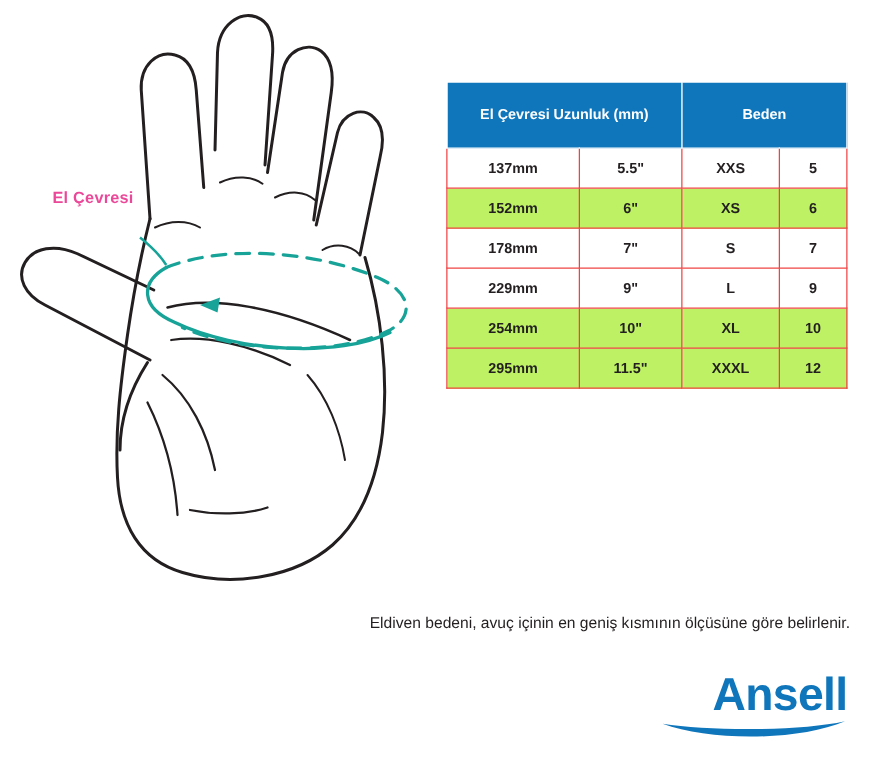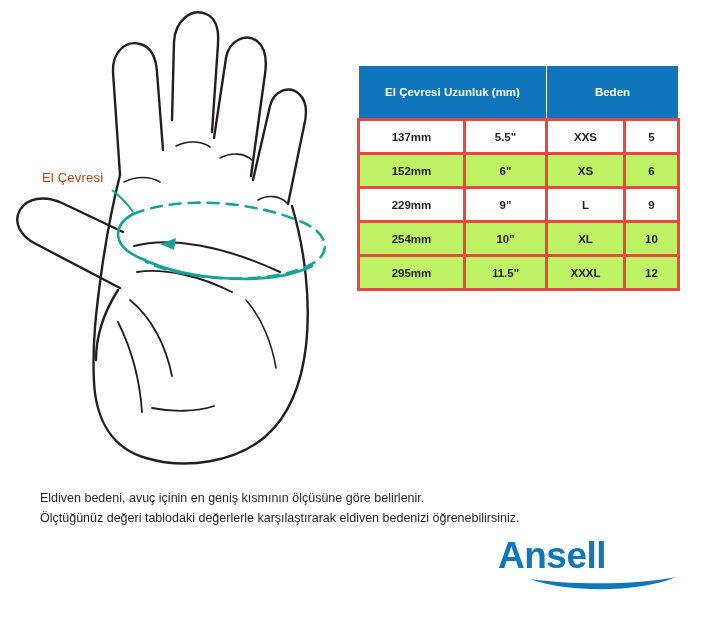--- a/index.html
+++ b/index.html
@@ -28,24 +28,24 @@
     left: 0px;
     top: 0px;
     width: 345px;
     height: 470px;
   }
   .hand-wrap svg { display: block; }
 
   .callout-label {
     position: absolute;
     left: 42px;
-    top: 170px;
+    top: 150px;
     font-size: 13px;
-    font-weight: normal;
-    color: #c2410c;
+    font-weight: bold;
+    color: #ec4899;
     letter-spacing: 0.2px;
   }
 
   
   .table-wrap {
     position: absolute;
     left: 357px;
     top: 65px;
     width: 320px;
   }
@@ -63,50 +63,51 @@
     text-align: center;
     border: 1px solid #ffffff;
     padding: 0 4px;
   }
   table.size-table td {
     height: 31px;
     text-align: center;
     font-size: 11.5px;
     font-weight: bold;
     color: #231f20;
-    border: 3px solid #ef4444;
+    border: 1px solid #ef4444;
     padding: 0;
   }
   table.size-table tr.odd td { background: #ffffff; }
   table.size-table tr.even td { background: #bef264; }
 
   .col-mm { width: 106px; }
   .col-in { width: 82px; }
   .col-size { width: 78px; }
   .col-num { width: 54px; }
 
   
   .caption {
     position: absolute;
     left: 40px;
     top: 488px;
     width: 640px;
     font-size: 12.5px;
     line-height: 20px;
     color: #231f20;
   }
-  .caption div { white-space: nowrap; }
+  .caption div { white-space: nowrap; text-align: right; }
 
   
   .logo {
     position: absolute;
     right: 28px;
     bottom: 22px;
     width: 180px;
     height: 60px;
+    text-align: right;
   }
   .logo-text {
     font-family: "Liberation Sans", sans-serif;
     font-size: 37px;
     font-weight: bold;
     color: #0f76bc;
     letter-spacing: -0.5px;
     line-height: 38px;
   }
   .logo-swoosh {
@@ -183,20 +184,26 @@
           <td>XXS</td>
           <td>5</td>
         </tr>
         <tr class="even">
           <td>152mm</td>
           <td>6"</td>
           <td>XS</td>
           <td>6</td>
         </tr>
         <tr class="odd">
+          <td>178mm</td>
+          <td>7"</td>
+          <td>S</td>
+          <td>7</td>
+        </tr>
+        <tr class="odd">
           <td>229mm</td>
           <td>9"</td>
           <td>L</td>
           <td>9</td>
         </tr>
         <tr class="even">
           <td>254mm</td>
           <td>10"</td>
           <td>XL</td>
           <td>10</td>
@@ -206,21 +213,20 @@
           <td>11.5"</td>
           <td>XXXL</td>
           <td>12</td>
         </tr>
       </tbody>
     </table>
   </div>
 
   <div class="caption">
     <div>Eldiven bedeni, avuç içinin en geniş kısmının ölçüsüne göre belirlenir.</div>
-    <div>Ölçtüğünüz değeri tablodaki değerlerle karşılaştırarak eldiven bedenizi öğrenebilirsiniz.</div>
   </div>
 
   <div class="logo">
     <div class="logo-text">Ansell</div>
     <svg class="logo-swoosh" width="150" height="16" viewBox="0 0 150 16" xmlns="http://www.w3.org/2000/svg">
       <path d="M2 4 C40 18 110 18 148 2 C112 10 40 10 2 4 Z" fill="#0f76bc"></path>
     </svg>
   </div>
 
 </div>

